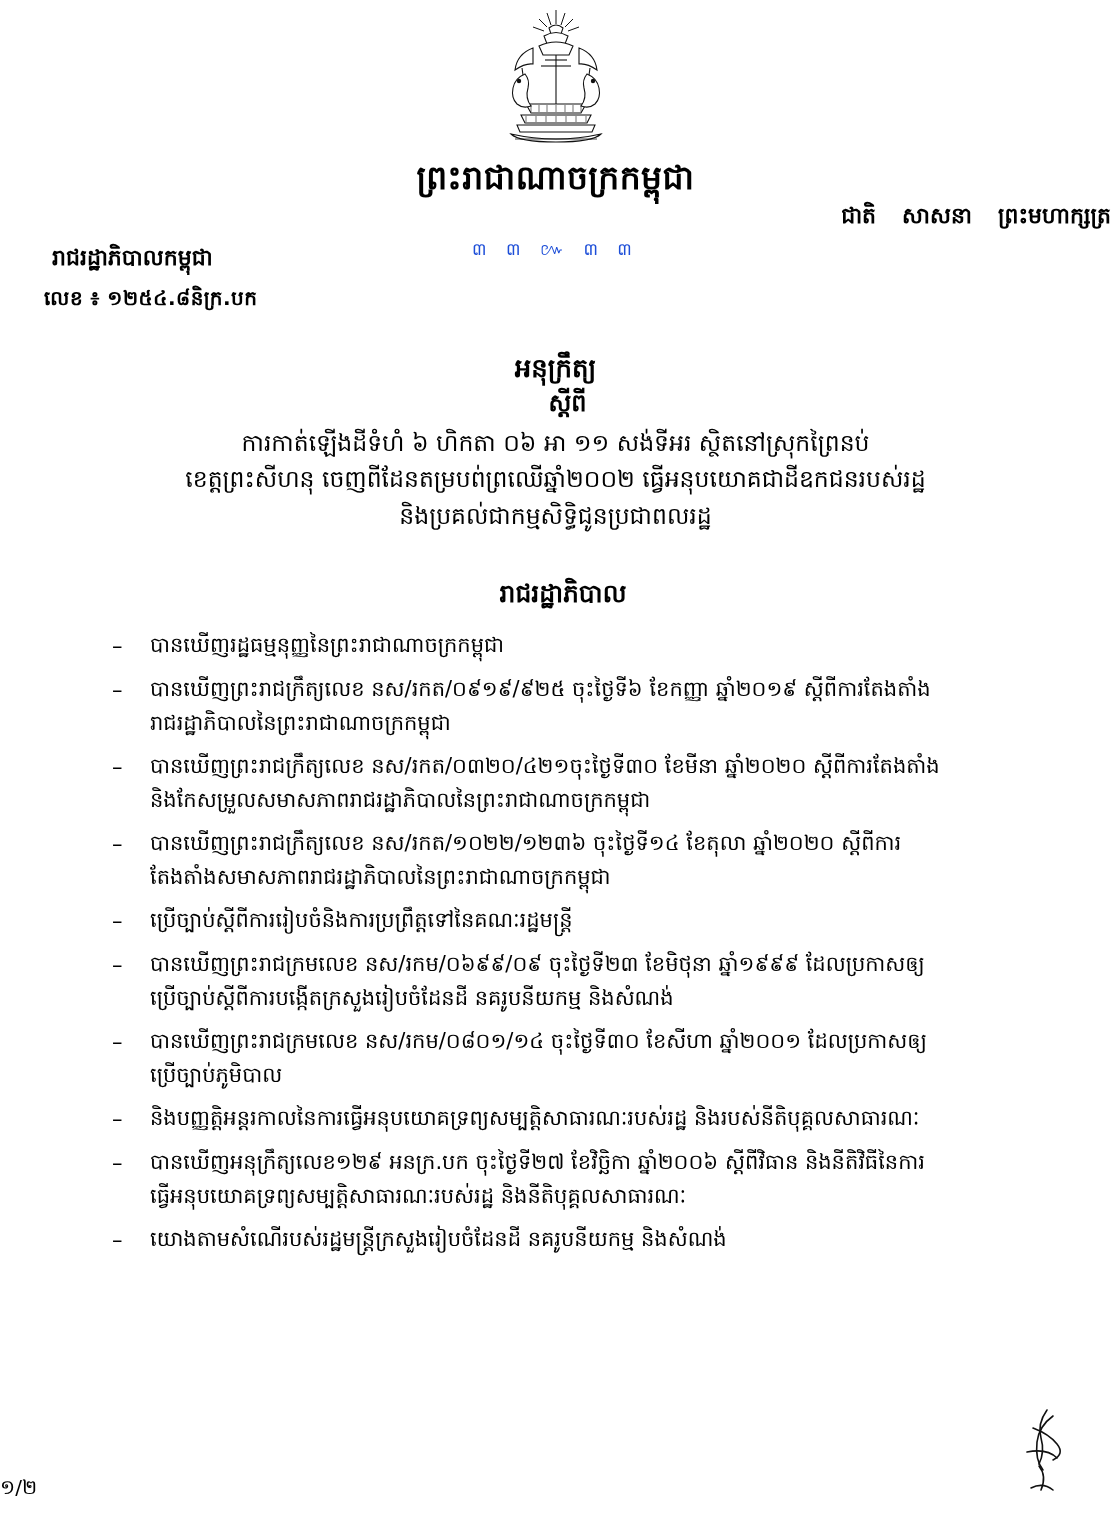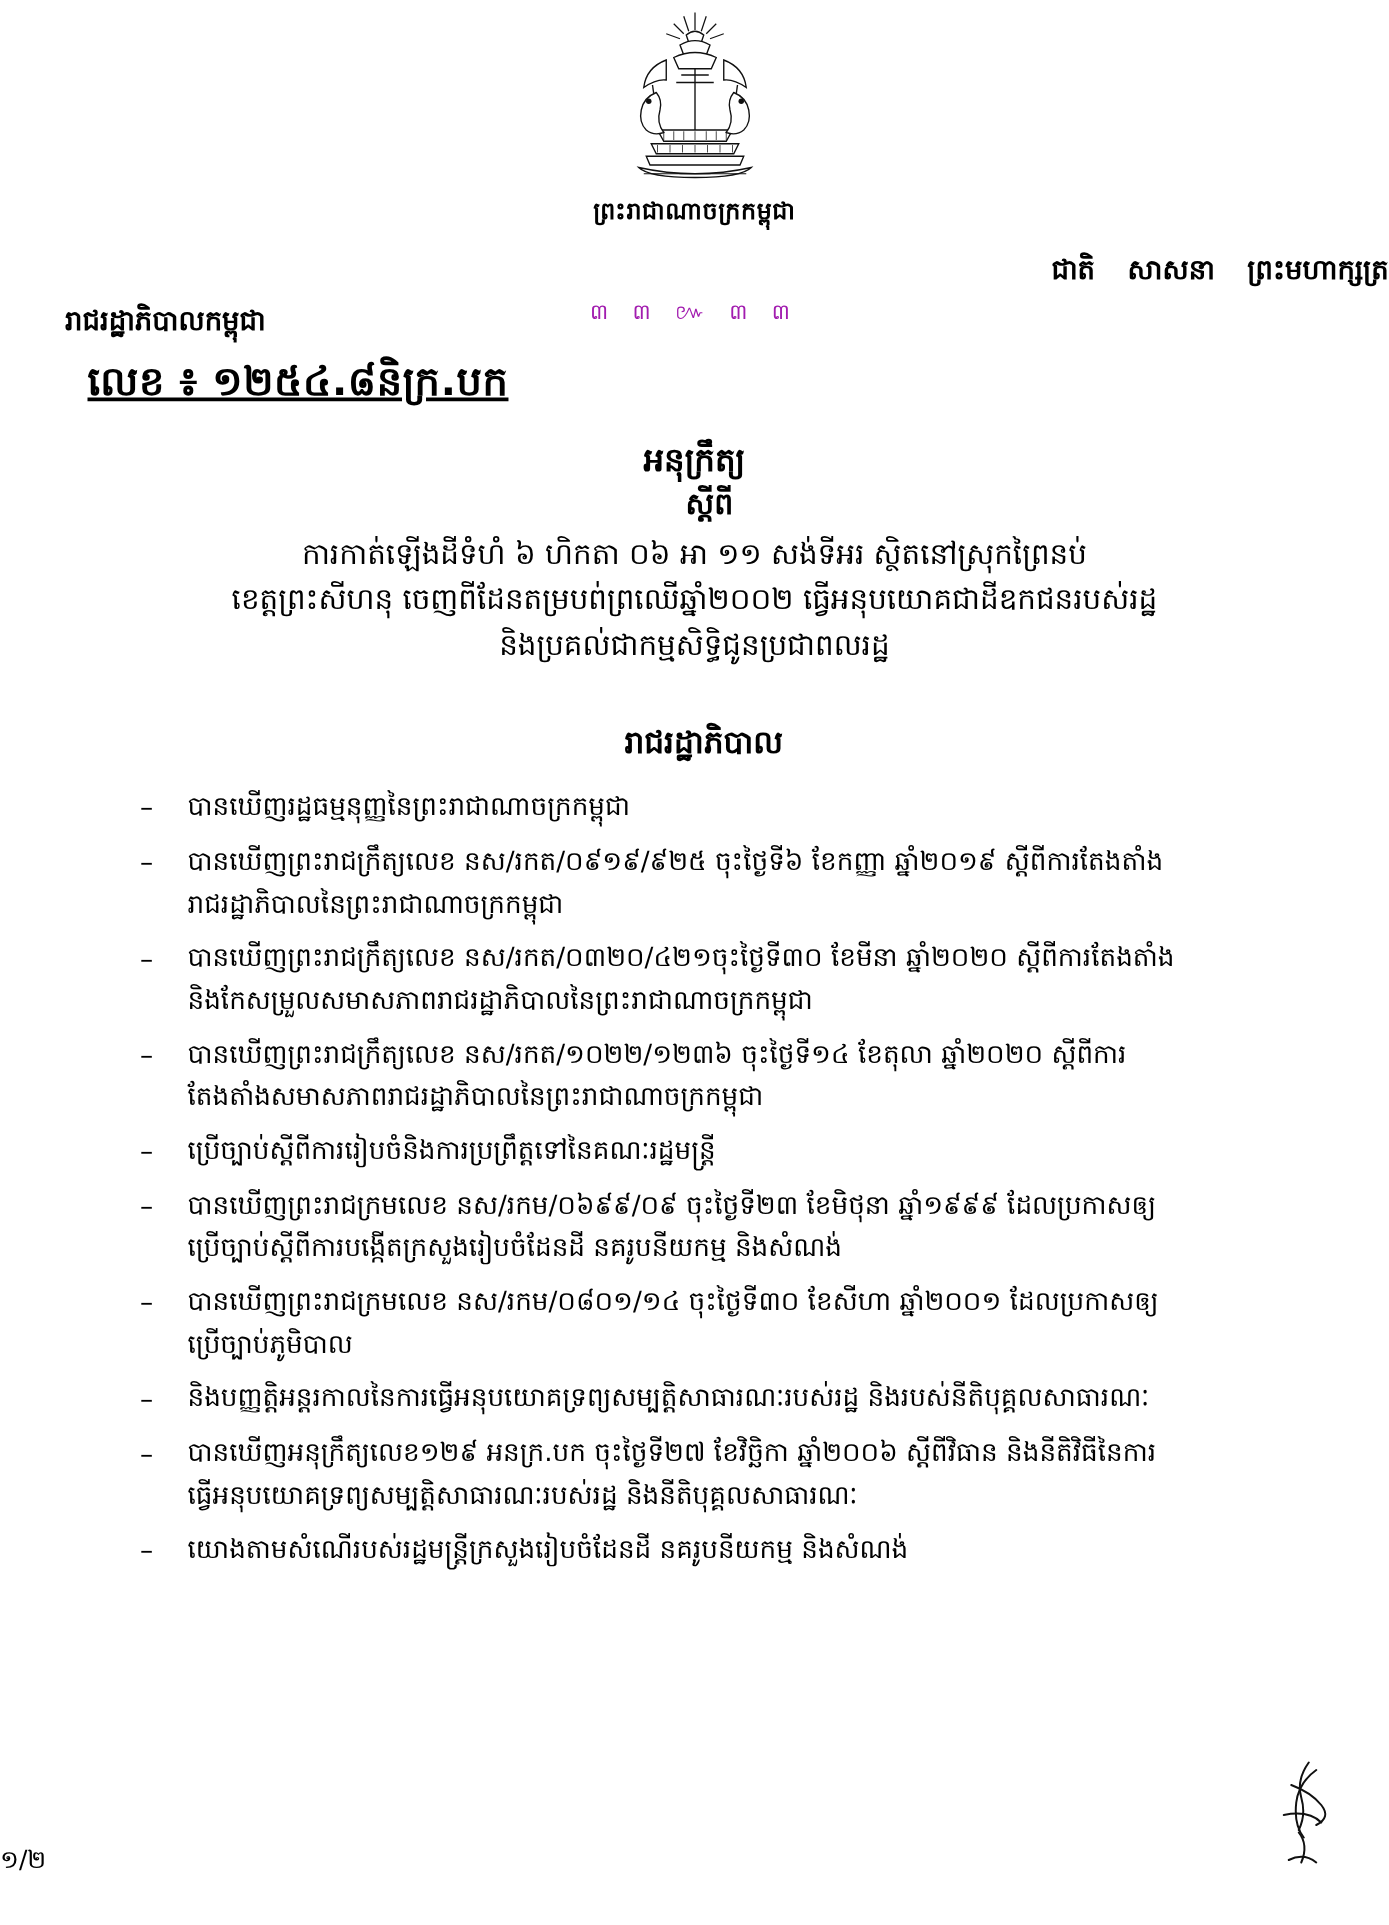--- a/index.html
+++ b/index.html
@@ -35,21 +35,21 @@
     height: 150px;
     position: relative;
   }
 
   
   .kingdom {
     position: absolute;
     top: 158px;
     left: 0; right: 0;
     text-align: center;
-    font-size: 19px;
+    font-size: 33px;
     font-weight: bold;
     letter-spacing: 0.5px;
     line-height: 1.2;
   }
   .motto {
     position: absolute;
     top: 202px;
     left: 0; right: 0;
     text-align: right;
     font-size: 22px;
@@ -57,40 +57,39 @@
   }
   .motto span { display: inline-block; }
   .motto .sp { width: 26px; display: inline-block; }
   .flourish {
     position: absolute;
     top: 238px;
     left: 0; right: 0;
     text-align: center;
     font-size: 17px;
     letter-spacing: 7px;
-    color: #a21caf;
+    color: #1d4ed8;
   }
 
   
   .gov-block {
     position: absolute;
     top: 237px;
     left: 52px;
     font-size: 22px;
     font-weight: bold;
     line-height: 1.9;
   }
   .gov-number {
     position: absolute;
     top: 285px;
-    left: 70px;
-    font-size: 32px;
+    left: 44px;
+    font-size: 20px;
     font-weight: bold;
     letter-spacing: 0.5px;
-    text-decoration: underline;
   }
 
   
   .doc-type {
     position: absolute;
     top: 352px;
     left: 0; right: 0;
     text-align: center;
     font-size: 26px;
     font-weight: bold;

